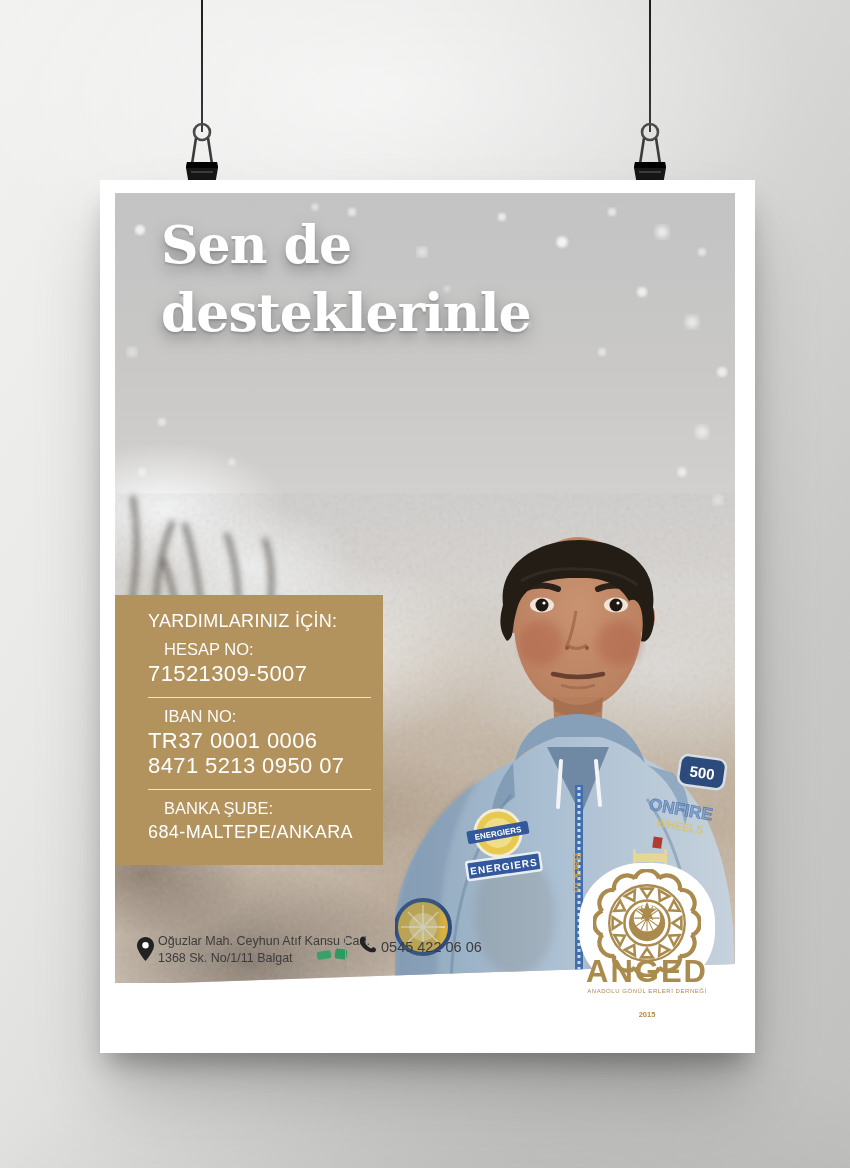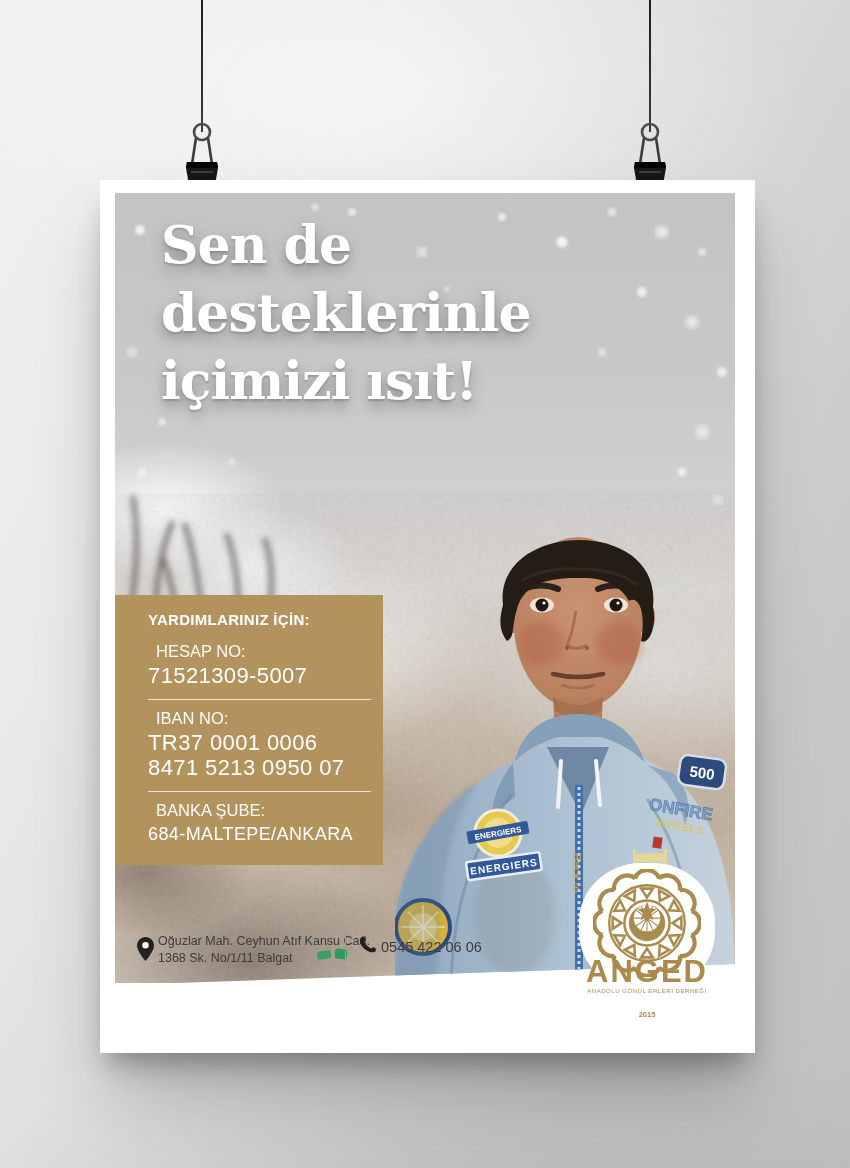--- a/index.html
+++ b/index.html
@@ -45,22 +45,22 @@
   .subline{
     position:absolute;left:48px;top:238px;margin:0;
     font-size:18.5px;line-height:26px;font-weight:700;color:#43464a;
   }
   .subline span{display:block;}
   .gold-box{
     position:absolute;left:0;top:402px;width:268px;height:270px;
     background:#b2935e;color:#ffffff;box-sizing:border-box;
     padding:16px 12px 0 33px;
   }
-  .gb-heading{font-size:15px;font-weight:700;letter-spacing:.3px;margin:0 0 14px 0;}
-  .gb-label{font-size:16.5px;font-weight:400;color:rgba(255,255,255,.96);margin:0 0 2px 8px;}
+  .gb-heading{font-size:18px;font-weight:400;letter-spacing:.3px;margin:0 0 8px 0;}
+  .gb-label{font-size:16.5px;font-weight:400;color:rgba(255,255,255,.96);margin:0 0 2px 16px;}
   .gb-number{font-size:22px;font-weight:400;letter-spacing:.4px;margin:0;line-height:25px;}
   .gb-hr{border:none;border-top:1px solid rgba(255,255,255,.75);margin:11px 0 9px 0;}
   .footer{position:absolute;left:0;bottom:0;width:655px;height:70px;background:#fff;}
   .pin-icon{position:absolute;left:37px;top:-46px;}
   .addr{position:absolute;left:58px;top:-50px;font-size:12.5px;line-height:17px;color:#3c3c3c;}
   .addr span{display:block;}
   .v-div{position:absolute;left:245px;top:-54px;width:1px;height:42px;background:#9b9b9b;}
   .phone-icon{position:absolute;left:258px;top:-48px;}
   .phone-num{position:absolute;left:281px;top:-44px;font-size:14.5px;color:#3c3c3c;}
   .logo{position:absolute;left:462px;bottom:18px;width:170px;text-align:center;}
@@ -266,21 +266,20 @@
         </g>
       </g>
 
       <path d="M0 500 L0 432 C 8 368 40 318 86 292 C 56 330 40 380 38 500 Z" fill="#5f7causes" opacity="0"></path>
       <path d="M2 500 L2 434 C 10 372 40 322 84 294 C 58 334 44 384 42 500 Z" fill="#607d99" opacity=".25" filter="url(#soft2)"></path>
     </svg>
 
     <h1 class="headline">
       <span>Sen de</span>
       <span>desteklerinle</span>
-      <span>içimizi ısıt!</span>
     </h1>
 
 
     <div class="gold-box">
       <p class="gb-heading">YARDIMLARINIZ İÇİN:</p>
       <p class="gb-label">HESAP NO:</p>
       <p class="gb-number">71521309-5007</p>
       <hr class="gb-hr">
       <p class="gb-label">IBAN NO:</p>
       <p class="gb-number">TR37 0001 0006</p>

